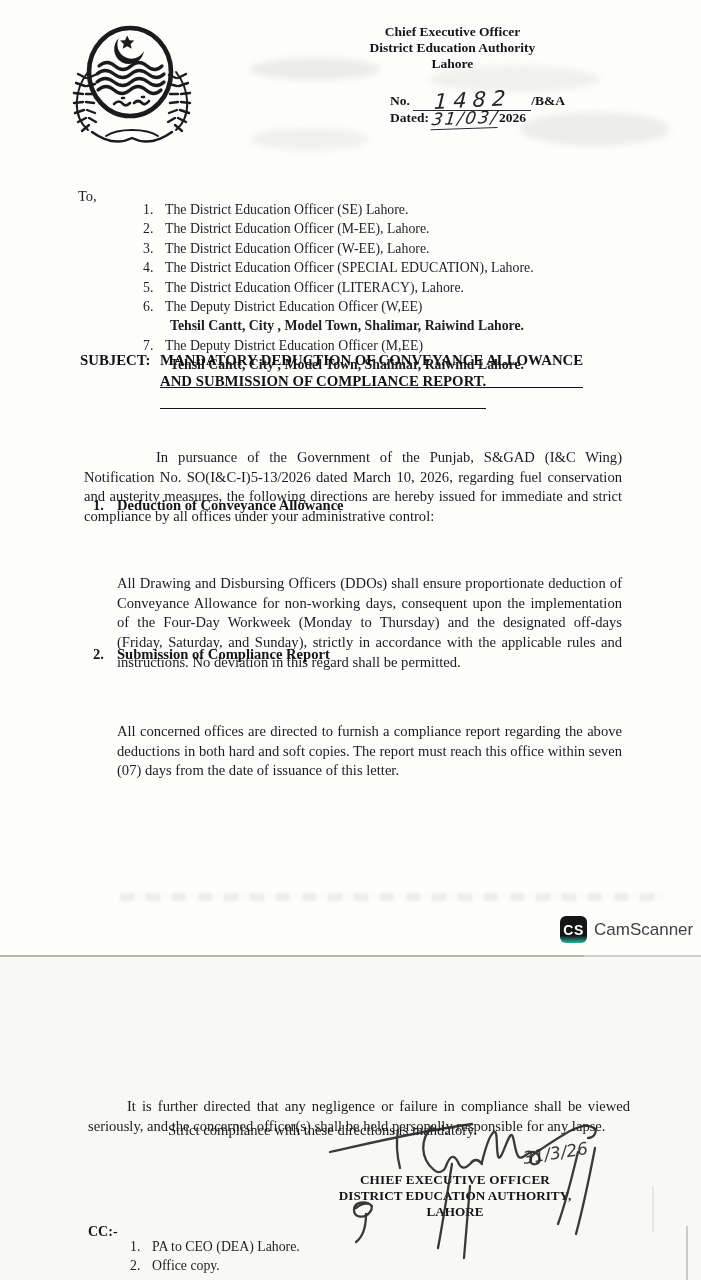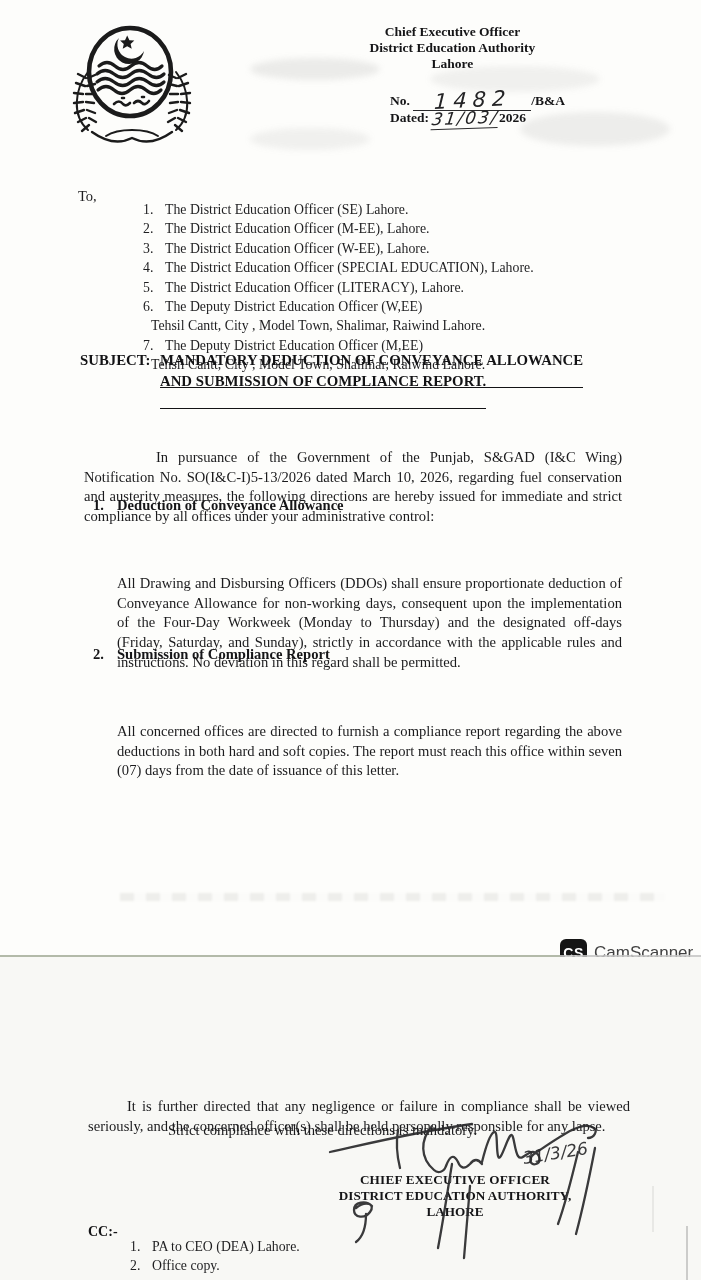--- a/index.html
+++ b/index.html
@@ -31,38 +31,38 @@
   .hw-no{font-size:21px;letter-spacing:6px;display:inline-block;transform:rotate(-3deg) skewX(-6deg);
     position:relative;top:2px;}
   .hw-date{font-size:17px;letter-spacing:2px;display:inline-block;transform:rotate(-2deg) skewX(-10deg);
     position:relative;top:2px;border-bottom:1.5px solid #2a2a2c;}
 
   
   .to-label{left:78px;top:164px;font-size:14.5px;margin-top:24px;}
   .recipients{left:143px;top:200px;width:500px;font-size:13.8px;line-height:19.4px;}
   .recip-row{display:flex;}
   .recip-num{width:22px;flex:0 0 22px;}
-  .recip-sub{margin-left:8px;}
+  .recip-sub{margin-left:27px;font-weight:bold;}
 
   
   .subject{left:80px;top:350px;width:560px;font-size:14.8px;font-weight:bold;line-height:21px;color:#131315;}
   .subject .lbl{position:absolute;left:0;top:0;}
   .subject .l1{position:absolute;left:80px;top:0;white-space:nowrap;}
   .subject .l2{position:absolute;left:80px;top:21px;white-space:nowrap;}
   .u{border-bottom:1.7px solid #131315;padding-bottom:16px;display:inline-block;}
 
   
   .body-text{font-size:14.6px;line-height:19.7px;text-align:justify;color:#1b1b1d;margin-top:44px;}
   .intro{left:84px;top:404px;width:538px;text-indent:72px;}
   .sec-head{left:93px;font-size:14.6px;font-weight:bold;color:#151517;}
   .sec-head .shn{display:inline-block;width:24px;font-weight:bold;}
   .sec-body{left:117px;width:505px;}
 
   
-  .cs-badge{left:560px;top:915px;width:140px;height:34px;margin-top:23px;}
+  .cs-badge{left:560px;top:915px;width:140px;height:34px;}
   .cs-icon{position:absolute;left:0;top:1px;width:27px;height:27px;border-radius:6px;
     background:linear-gradient(180deg,#151515 0%,#151515 72%,#21b39b 100%);
     color:#fff;font-family:"Liberation Sans",sans-serif;font-weight:bold;font-size:14px;
     display:flex;align-items:center;justify-content:center;letter-spacing:.5px;}
   .cs-text{position:absolute;left:34px;top:5px;font-family:"Liberation Sans",sans-serif;
     font-size:17px;color:#414141;}
 
   
   .para2{left:88px;top:1053px;width:542px;text-indent:39px;}
   .closing{left:168px;top:1122px;font-size:14.6px;color:#1b1b1d;}

